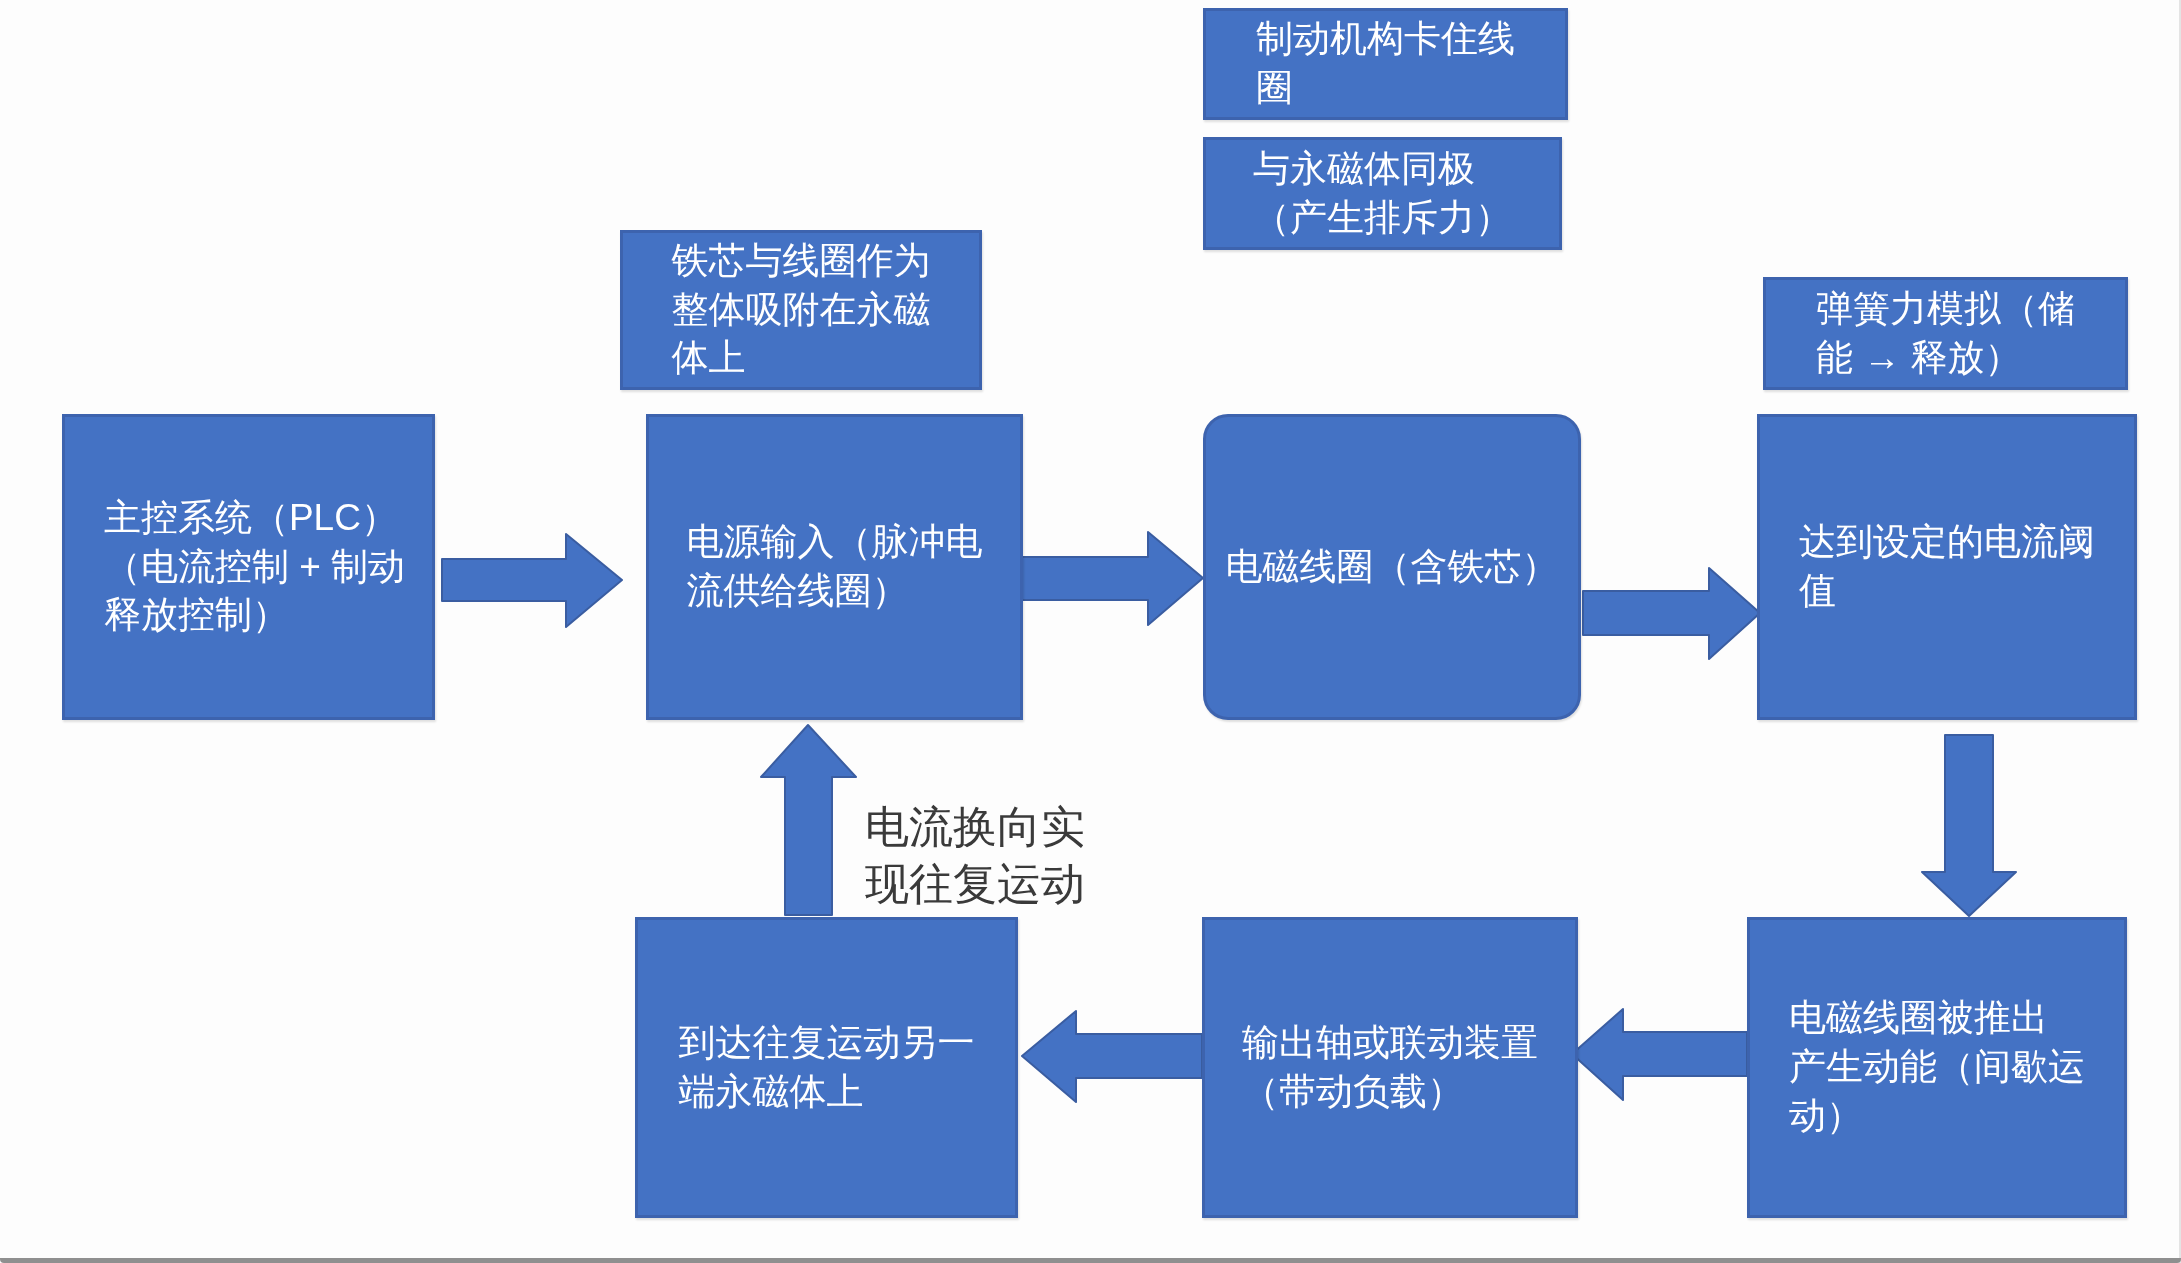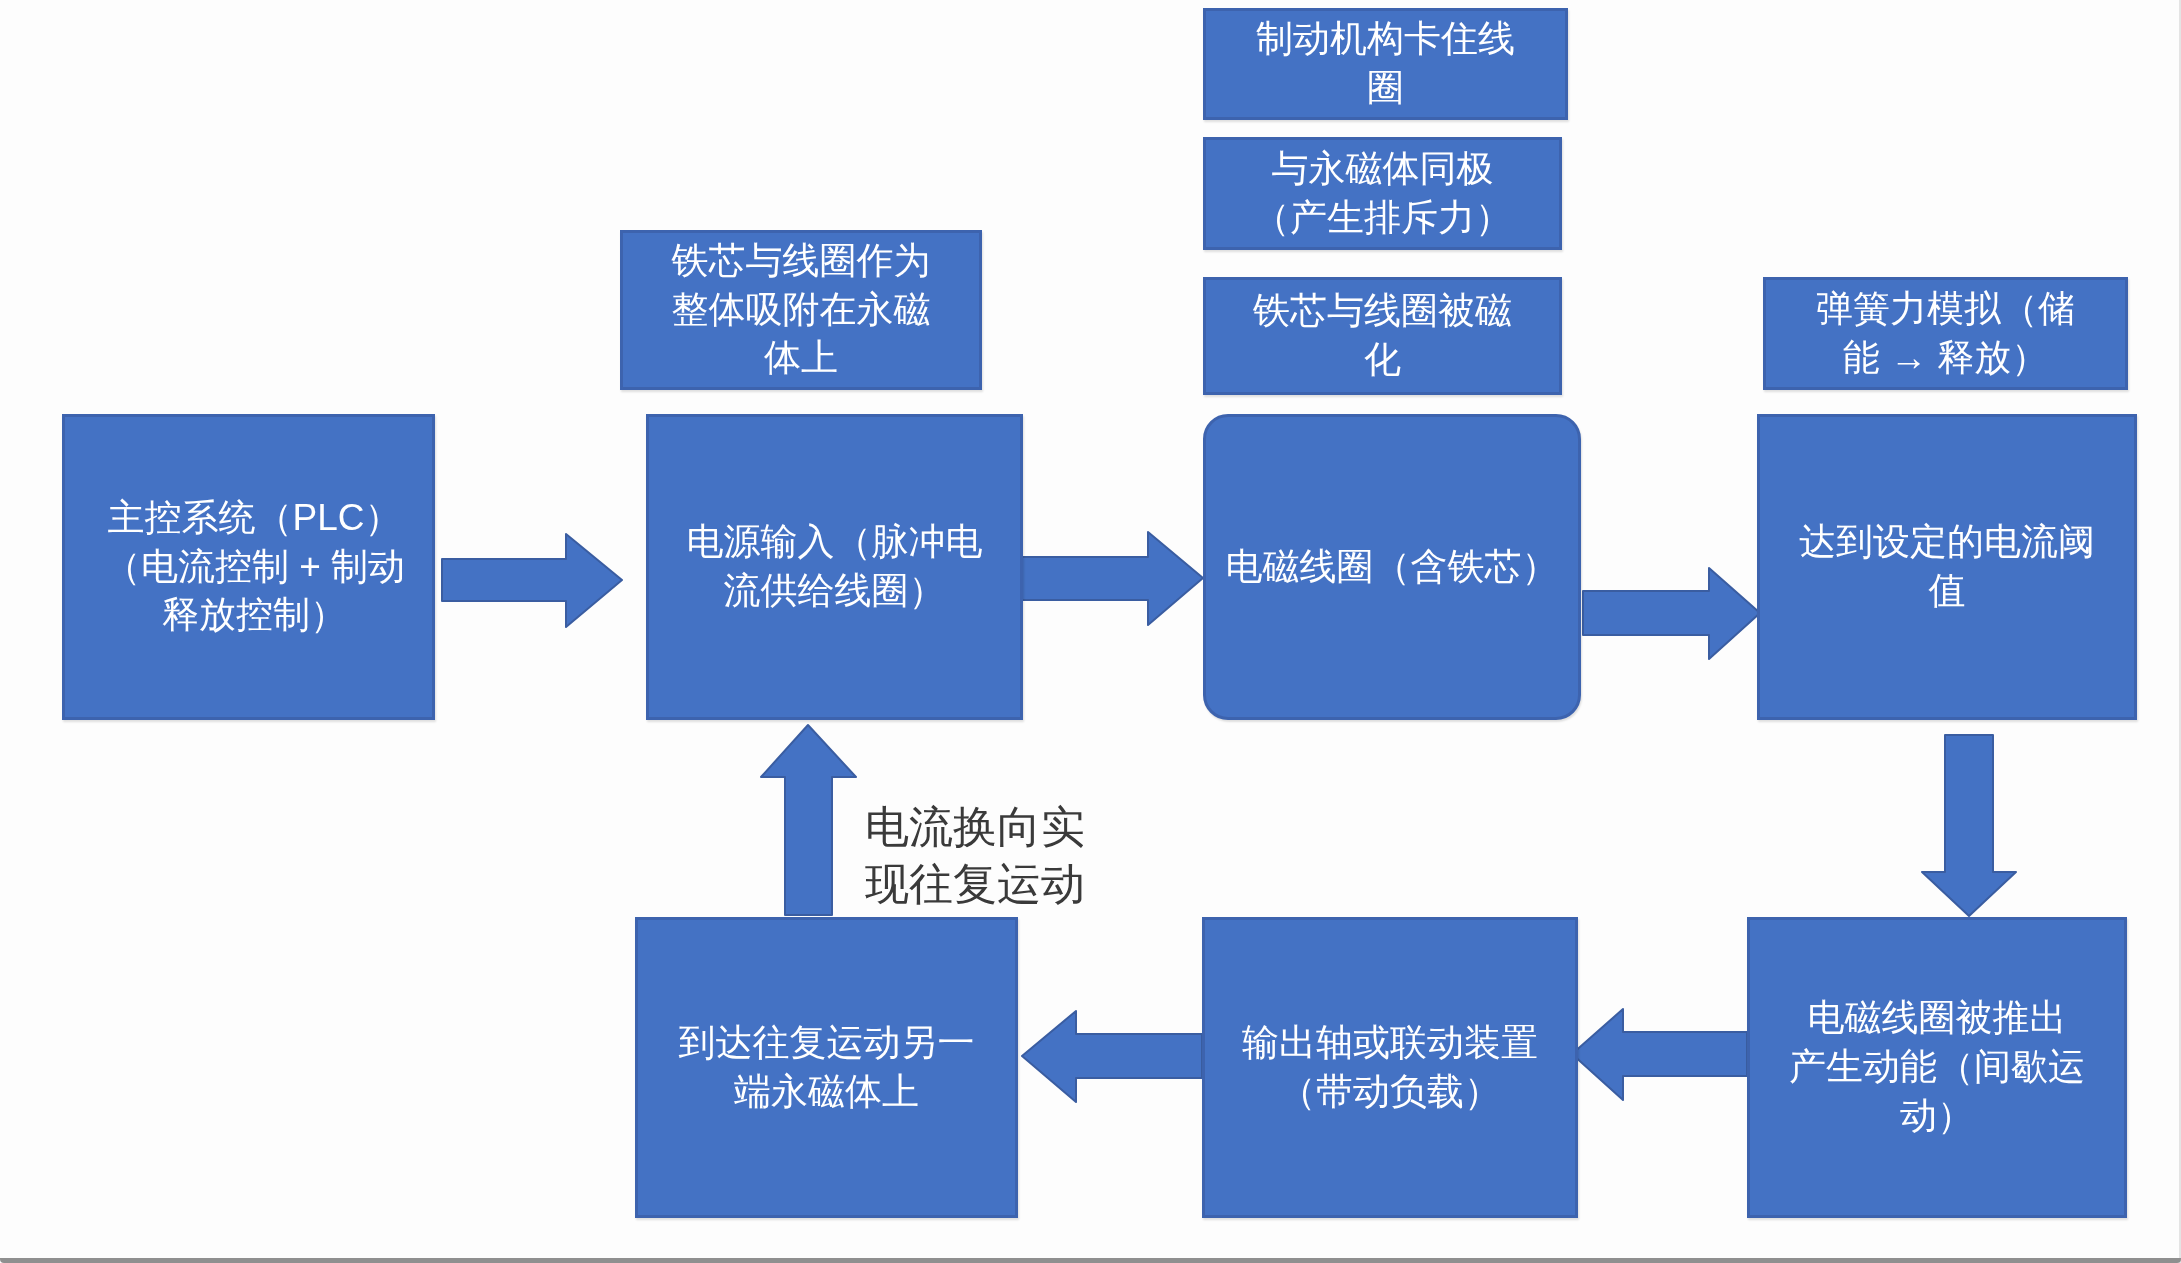--- a/index.html
+++ b/index.html
@@ -16,21 +16,20 @@
     font-family: "Liberation Sans", "DejaVu Sans", sans-serif;
   }
   .node {
     position: absolute;
     background: #4472c4;
     border: 3px solid #3d63ae;
     box-sizing: border-box;
     color: #ffffff;
     font-size: 37px;
     line-height: 1.32;
-    text-align: center;
     white-space: pre-line;
     display: flex;
     align-items: center;
     justify-content: center;
     box-shadow: 1px 2px 2px rgba(0,0,0,0.12);
   }
   .note {
     position: absolute;
     color: #3a3a3a;
     font-size: 44px;
@@ -111,22 +110,20 @@
   <div class="node" style="left:620px; top:230px; width:362px; height:160px;">铁芯与线圈作为
 整体吸附在永磁
 体上</div>
 
   <div class="node" style="left:1203px; top:8px; width:365px; height:112px;">制动机构卡住线
 圈</div>
 
   <div class="node" style="left:1203px; top:137px; width:359px; height:113px;">与永磁体同极
 （产生排斥力）</div>
 
-  <div class="node" style="left:1203px; top:277px; width:359px; height:118px;">铁芯与线圈被磁
-化</div>
 
   <div class="node" style="left:1763px; top:277px; width:365px; height:113px;">弹簧力模拟（储
 能 → 释放）</div>
 
   <div class="note" style="left:855px; top:798px; width:240px;">电流换向实
 现往复运动</div>
 
   <div class="frame-right-line"></div>
   <div class="frame-bottom-bar"></div>
 

